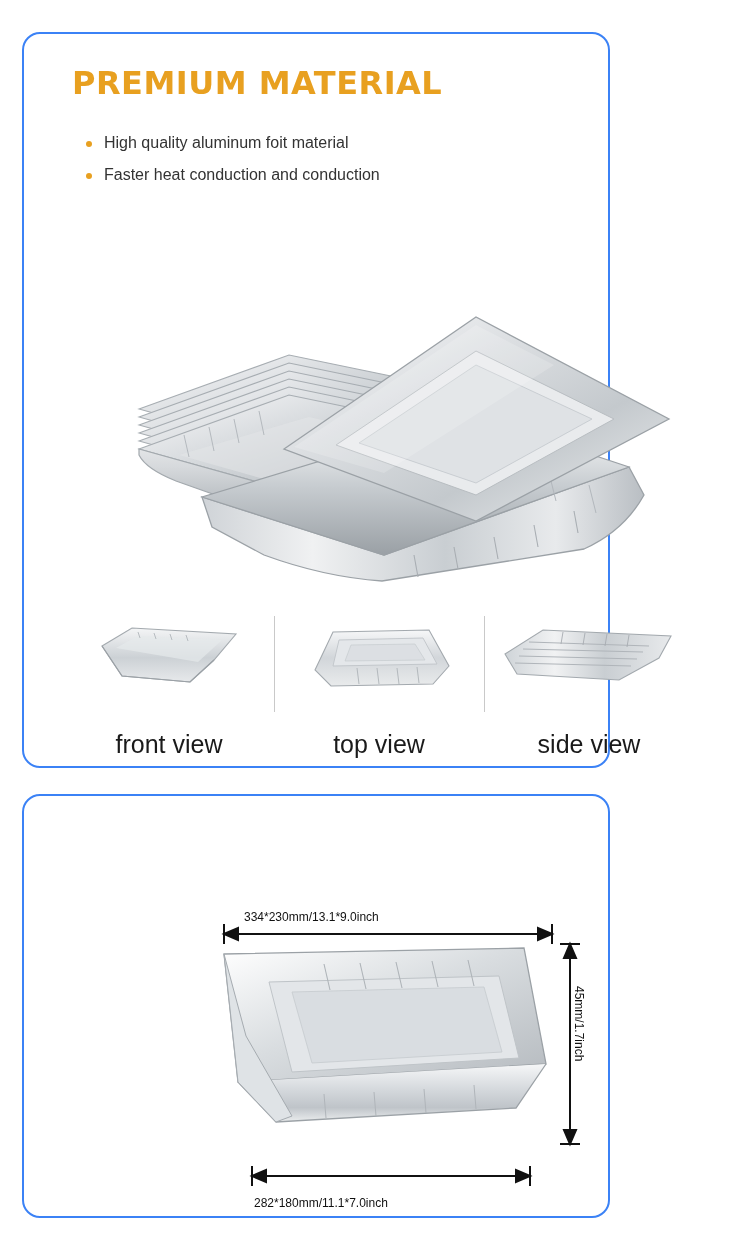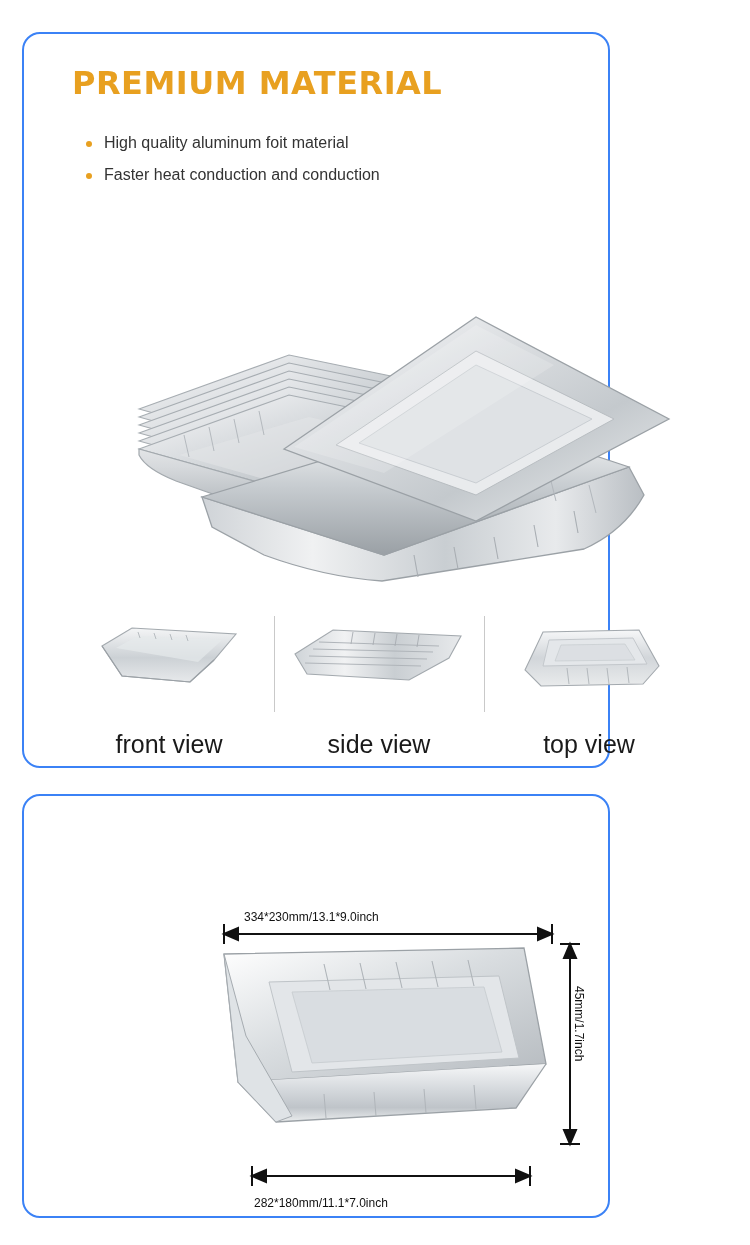--- a/index.html
+++ b/index.html
@@ -260,20 +260,44 @@
             <g stroke="#b0b5ba" stroke-width="0.9">
               <line x1="46" y1="20" x2="44" y2="14"></line>
               <line x1="62" y1="21" x2="60" y2="15"></line>
               <line x1="78" y1="22" x2="76" y2="16"></line>
               <line x1="94" y1="23" x2="92" y2="17"></line>
             </g>
             <path d="M8 28 L28 58 L96 64 L120 42" fill="none" stroke="#9ba1a6" stroke-width="1.2"></path>
           </svg>
         </div>
         <div class="cap">front view</div>
+      </div>
+
+      <div class="thumb">
+        <div class="art">
+          <svg width="160" height="82" viewBox="0 0 160 82" xmlns="http://www.w3.org/2000/svg">
+            <defs>
+              <linearGradient id="tv2" x1="0" y1="0" x2="0" y2="1">
+                <stop offset="0%" stop-color="#f6f7f8"></stop>
+                <stop offset="50%" stop-color="#d2d6da"></stop>
+                <stop offset="100%" stop-color="#e9ebec"></stop>
+              </linearGradient>
+            </defs>
+            <path d="M16 52 L34 14 L130 12 L150 48 L134 66 L32 68 Z" fill="url(#tv2)" stroke="#a3a9ae" stroke-width="1.1"></path>
+            <path d="M40 22 L124 20 L138 46 L34 48 Z" fill="#e4e7ea" stroke="#bfc4c8" stroke-width="0.9"></path>
+            <path d="M52 27 L116 26 L126 42 L46 43 Z" fill="#dcdfe3" stroke="#c6cbcf" stroke-width="0.7"></path>
+            <g stroke="#aeb3b8" stroke-width="0.9">
+              <line x1="58" y1="50" x2="60" y2="66"></line>
+              <line x1="78" y1="50" x2="80" y2="66"></line>
+              <line x1="98" y1="50" x2="100" y2="66"></line>
+              <line x1="118" y1="49" x2="120" y2="65"></line>
+            </g>
+          </svg>
+        </div>
+        <div class="cap">top view</div>
       </div>
 
       <div class="thumb">
         <div class="art">
           <svg width="180" height="82" viewBox="0 0 180 82" xmlns="http://www.w3.org/2000/svg">
             <defs>
               <linearGradient id="tv3" x1="0" y1="0" x2="1" y2="0">
                 <stop offset="0%" stop-color="#cfd4d8"></stop>
                 <stop offset="30%" stop-color="#f1f2f3"></stop>
                 <stop offset="60%" stop-color="#c9ced2"></stop>
@@ -291,44 +315,20 @@
               <line x1="64" y1="14" x2="62" y2="26"></line>
               <line x1="86" y1="15" x2="84" y2="27"></line>
               <line x1="108" y1="16" x2="106" y2="28"></line>
               <line x1="130" y1="17" x2="128" y2="29"></line>
             </g>
           </svg>
         </div>
         <div class="cap">side view</div>
       </div>
 
-      <div class="thumb">
-        <div class="art">
-          <svg width="160" height="82" viewBox="0 0 160 82" xmlns="http://www.w3.org/2000/svg">
-            <defs>
-              <linearGradient id="tv2" x1="0" y1="0" x2="0" y2="1">
-                <stop offset="0%" stop-color="#f6f7f8"></stop>
-                <stop offset="50%" stop-color="#d2d6da"></stop>
-                <stop offset="100%" stop-color="#e9ebec"></stop>
-              </linearGradient>
-            </defs>
-            <path d="M16 52 L34 14 L130 12 L150 48 L134 66 L32 68 Z" fill="url(#tv2)" stroke="#a3a9ae" stroke-width="1.1"></path>
-            <path d="M40 22 L124 20 L138 46 L34 48 Z" fill="#e4e7ea" stroke="#bfc4c8" stroke-width="0.9"></path>
-            <path d="M52 27 L116 26 L126 42 L46 43 Z" fill="#dcdfe3" stroke="#c6cbcf" stroke-width="0.7"></path>
-            <g stroke="#aeb3b8" stroke-width="0.9">
-              <line x1="58" y1="50" x2="60" y2="66"></line>
-              <line x1="78" y1="50" x2="80" y2="66"></line>
-              <line x1="98" y1="50" x2="100" y2="66"></line>
-              <line x1="118" y1="49" x2="120" y2="65"></line>
-            </g>
-          </svg>
-        </div>
-        <div class="cap">top view</div>
-      </div>
-
       <div class="divider" id="divider-1"></div>
       <div class="divider" id="divider-2"></div>
     </div>
   </div>
 
   <div class="panel" id="panel-dimension">
 
 
     <div class="dim-wrap">
       <svg width="706" height="330" viewBox="0 0 706 330" xmlns="http://www.w3.org/2000/svg">

